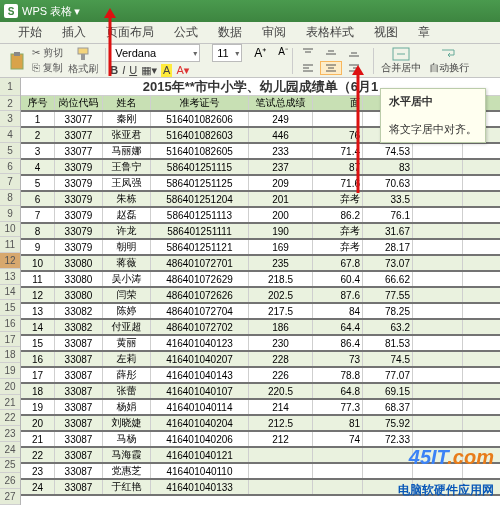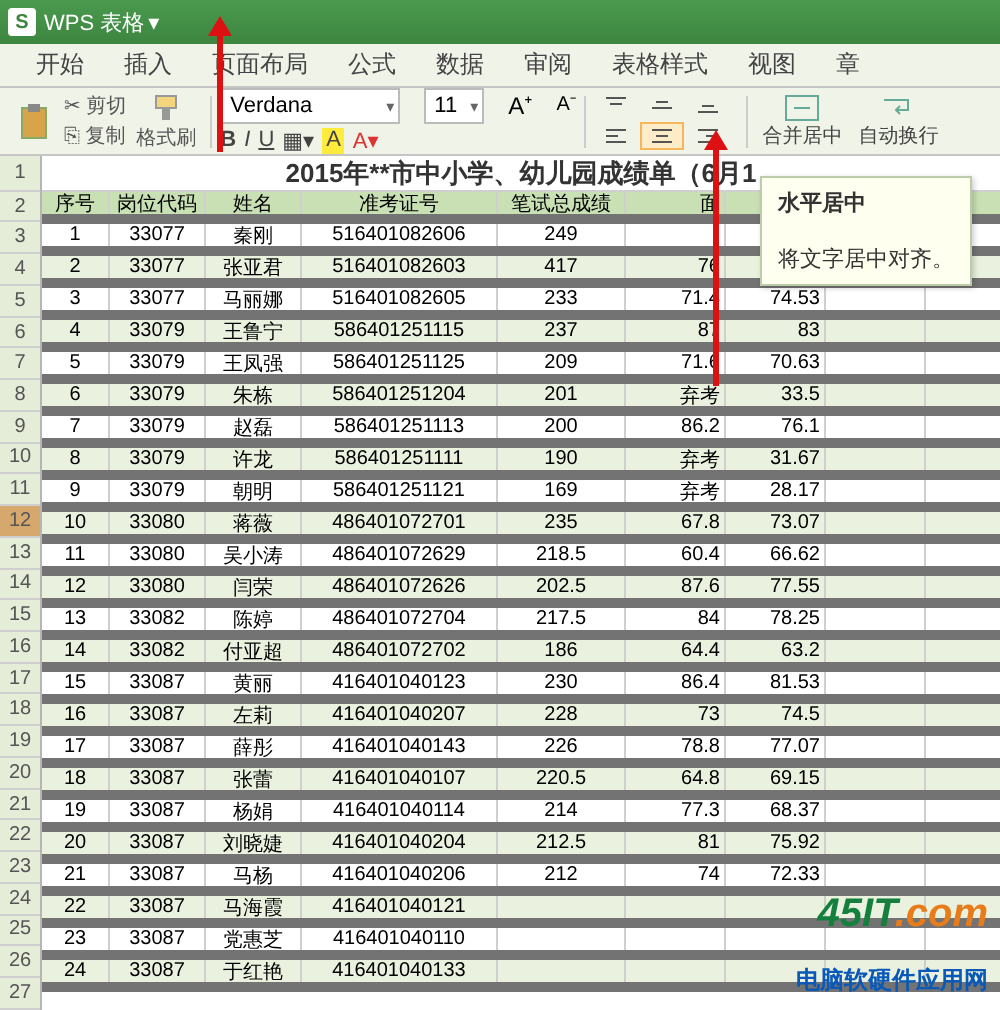--- a/index.html
+++ b/index.html
@@ -28,35 +28,35 @@
 .tooltip .tt-title { font-weight: bold; margin-bottom: 13px; }
 
 .sheet { display: flex; height: calc(100% - 78px); }
 .rowhdrs { display: flex; flex-direction: column; background: #e5ecd8; border-right: 1px solid #b5b5b5; }
 .rowhdr { height: 16px; width: 20px; border-bottom: 1px solid #cfcfcf; font-size: 10px; color: #555; display: flex; align-items: center; justify-content: center; }
 .rowhdr.first { height: 18px; }
 .rowhdr.sel { background: #d7a86e; }
 
 .grid { flex: 1; overflow: hidden; }
 .title-row { height: 18px; display: flex; align-items: center; justify-content: center; font-size: 13px; font-weight: bold; color: #333; border-bottom: 1px solid #cfcfcf; background: #fff; }
-.hdr-row, .data-tr { display: flex; height: 16px; border-bottom: 5px solid #737373; text-align: right; }
+.hdr-row, .data-tr { display: flex; height: 16px; border-bottom: 2px solid #737373; text-align: right; }
 .hdr-row { background: #c8e0b4; }
 .cell { border-right: 1px solid #cfcfcf; font-size: 10px; display: flex; align-items: center; justify-content: center; overflow: hidden; white-space: nowrap; padding: 0 2px; }
 .c0 { width: 34px; } .c1 { width: 48px; } .c2 { width: 48px; } .c3 { width: 98px; } .c4 { width: 64px; } .c5 { width: 50px; justify-content: flex-end; } .c6 { width: 50px; justify-content: flex-end; } .c7 { width: 50px; justify-content: flex-end; }
 .data-tr.even { background: #eaf2df; }
 .data-tr.odd { background: #fff; }
 .data-tr.selrow .cell { position: relative; }
 
 .arrow-red { position: absolute; z-index: 5; pointer-events: none; }
 .arrow1 { left: 100px; top: 8px; }
 .arrow2 { left: 348px; top: 65px; }
 
 .watermark { position: absolute; right: 6px; bottom: 6px; text-align: right; z-index: 20; }
 .watermark .wm1 { font-size: 20px; font-weight: bold; font-style: italic; }
-.watermark .wm1 .b { color: #15803d; } .watermark .wm1 .o { color: #e87c1a; }
+.watermark .wm1 .b { color: #3b82f6; } .watermark .wm1 .o { color: #e87c1a; }
 .watermark .wm2 { font-size: 12px; color: #0a58b8; font-weight: bold; margin-top: 13px; }
 </style>
 </head>
 <body>
 
 <div class="titlebar">
   <span class="logo">S</span>
   <span>WPS 表格</span>
   <span class="dropdown">▾</span>
 </div>
@@ -231,21 +231,21 @@
           <div class="cell c4">249</div>
           <div class="cell c5"></div>
           <div class="cell c6"></div>
           <div class="cell c7"></div>
         </div>
         <div class="data-tr even">
           <div class="cell c0">2</div>
           <div class="cell c1">33077</div>
           <div class="cell c2">张亚君</div>
           <div class="cell c3">516401082603</div>
-          <div class="cell c4">417</div>
+          <div class="cell c4">446</div>
           <div class="cell c5">76</div>
           <div class="cell c6">77.83</div>
           <div class="cell c7"></div>
         </div>
         <div class="data-tr odd">
           <div class="cell c0">3</div>
           <div class="cell c1">33077</div>
           <div class="cell c2">马丽娜</div>
           <div class="cell c3">516401082605</div>
           <div class="cell c4">233</div>

